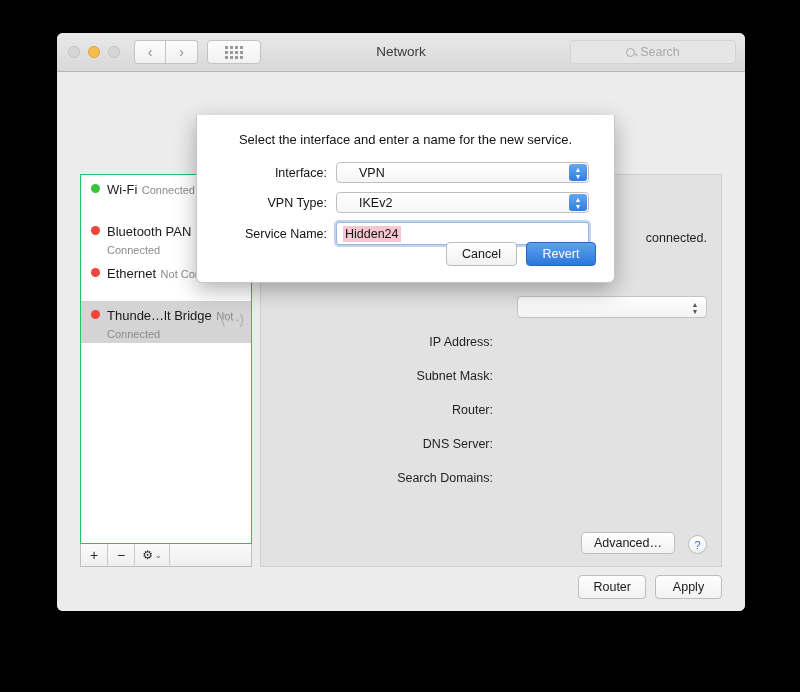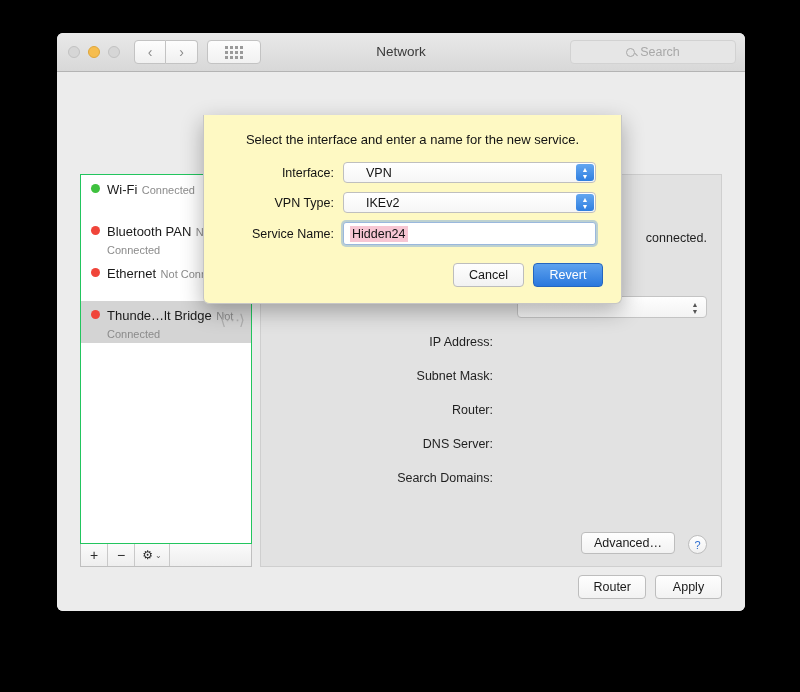--- a/index.html
+++ b/index.html
@@ -172,23 +172,23 @@
   .bbtn {
     min-width: 67px; padding: 4px 14px;
     background: linear-gradient(to bottom,#fefefe,#f2f2f2);
     border: 1px solid #bdbdbd; border-radius: 4px;
     font-size: 12.5px; color: #1a1a1a; text-align: center;
   }
 
   
   .sheet {
     position: absolute;
-    left: 146px; top: 43px;
-    width: 419px; height: 189px;
-    background: #fef9c3;
+    left: 139px; top: 43px;
+    width: 419px; height: 168px;
+    background: #ffffff;
     border: 1px solid #c6c6c6;
     border-top: none;
     border-radius: 0 0 6px 6px;
     box-shadow: 0 7px 22px rgba(0,0,0,0.30);
     z-index: 20;
   }
   .sheet-title {
     position: absolute; left: 0; right: 0; top: 17px;
     text-align: center; font-size: 13px; color: #121212;
   }

